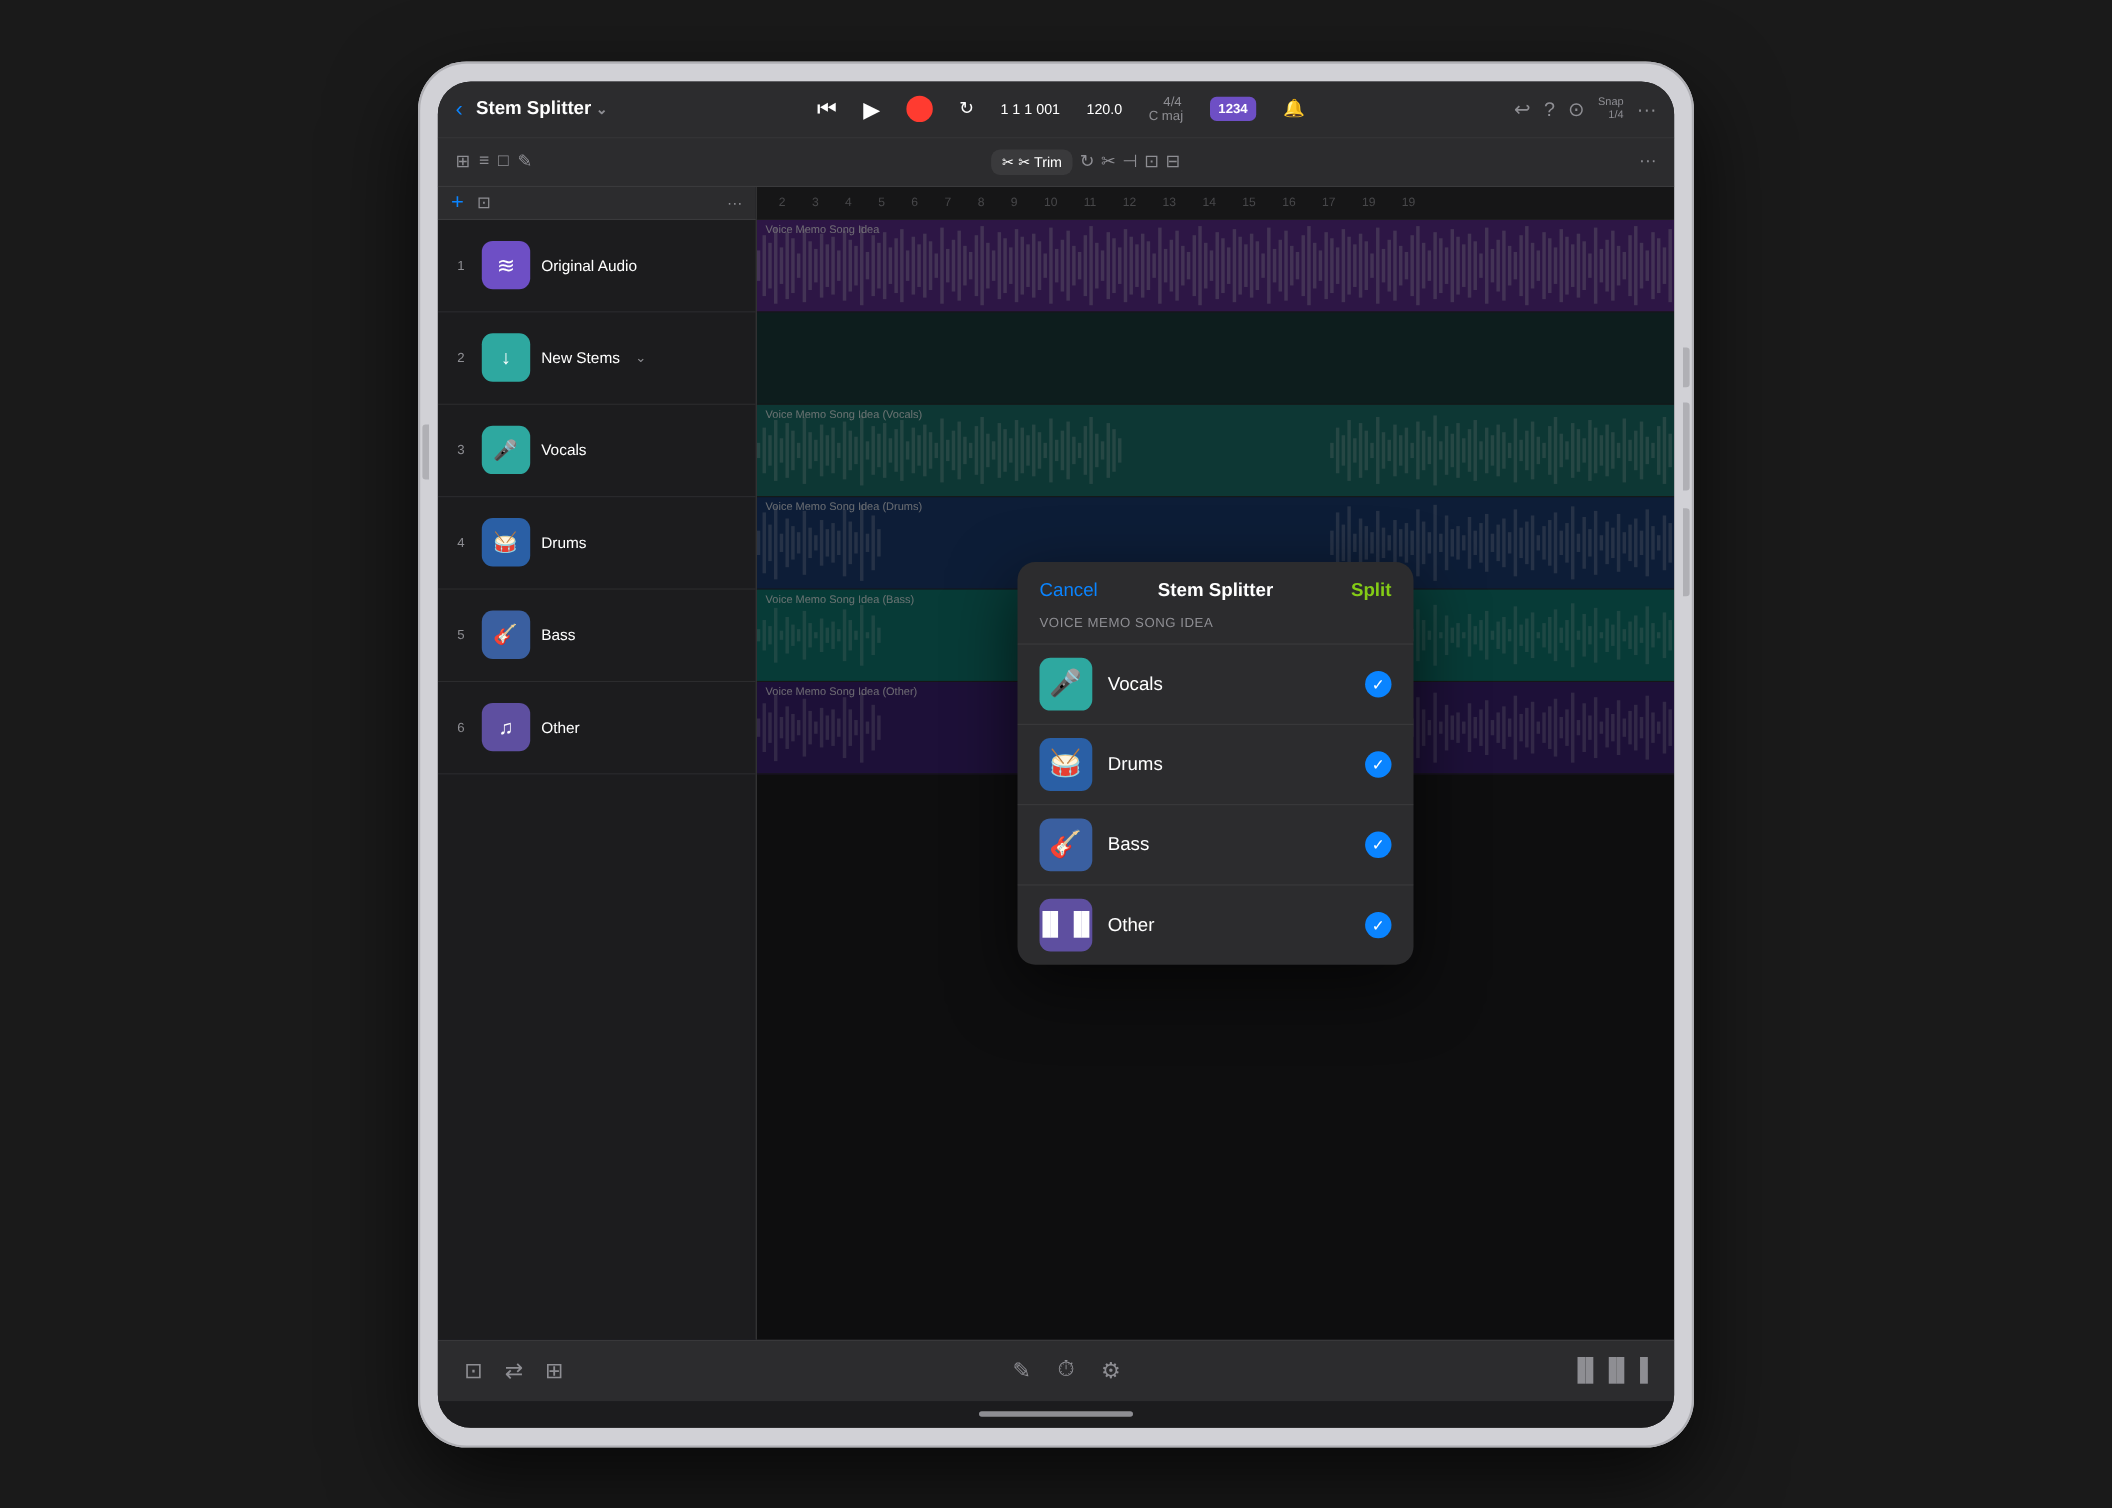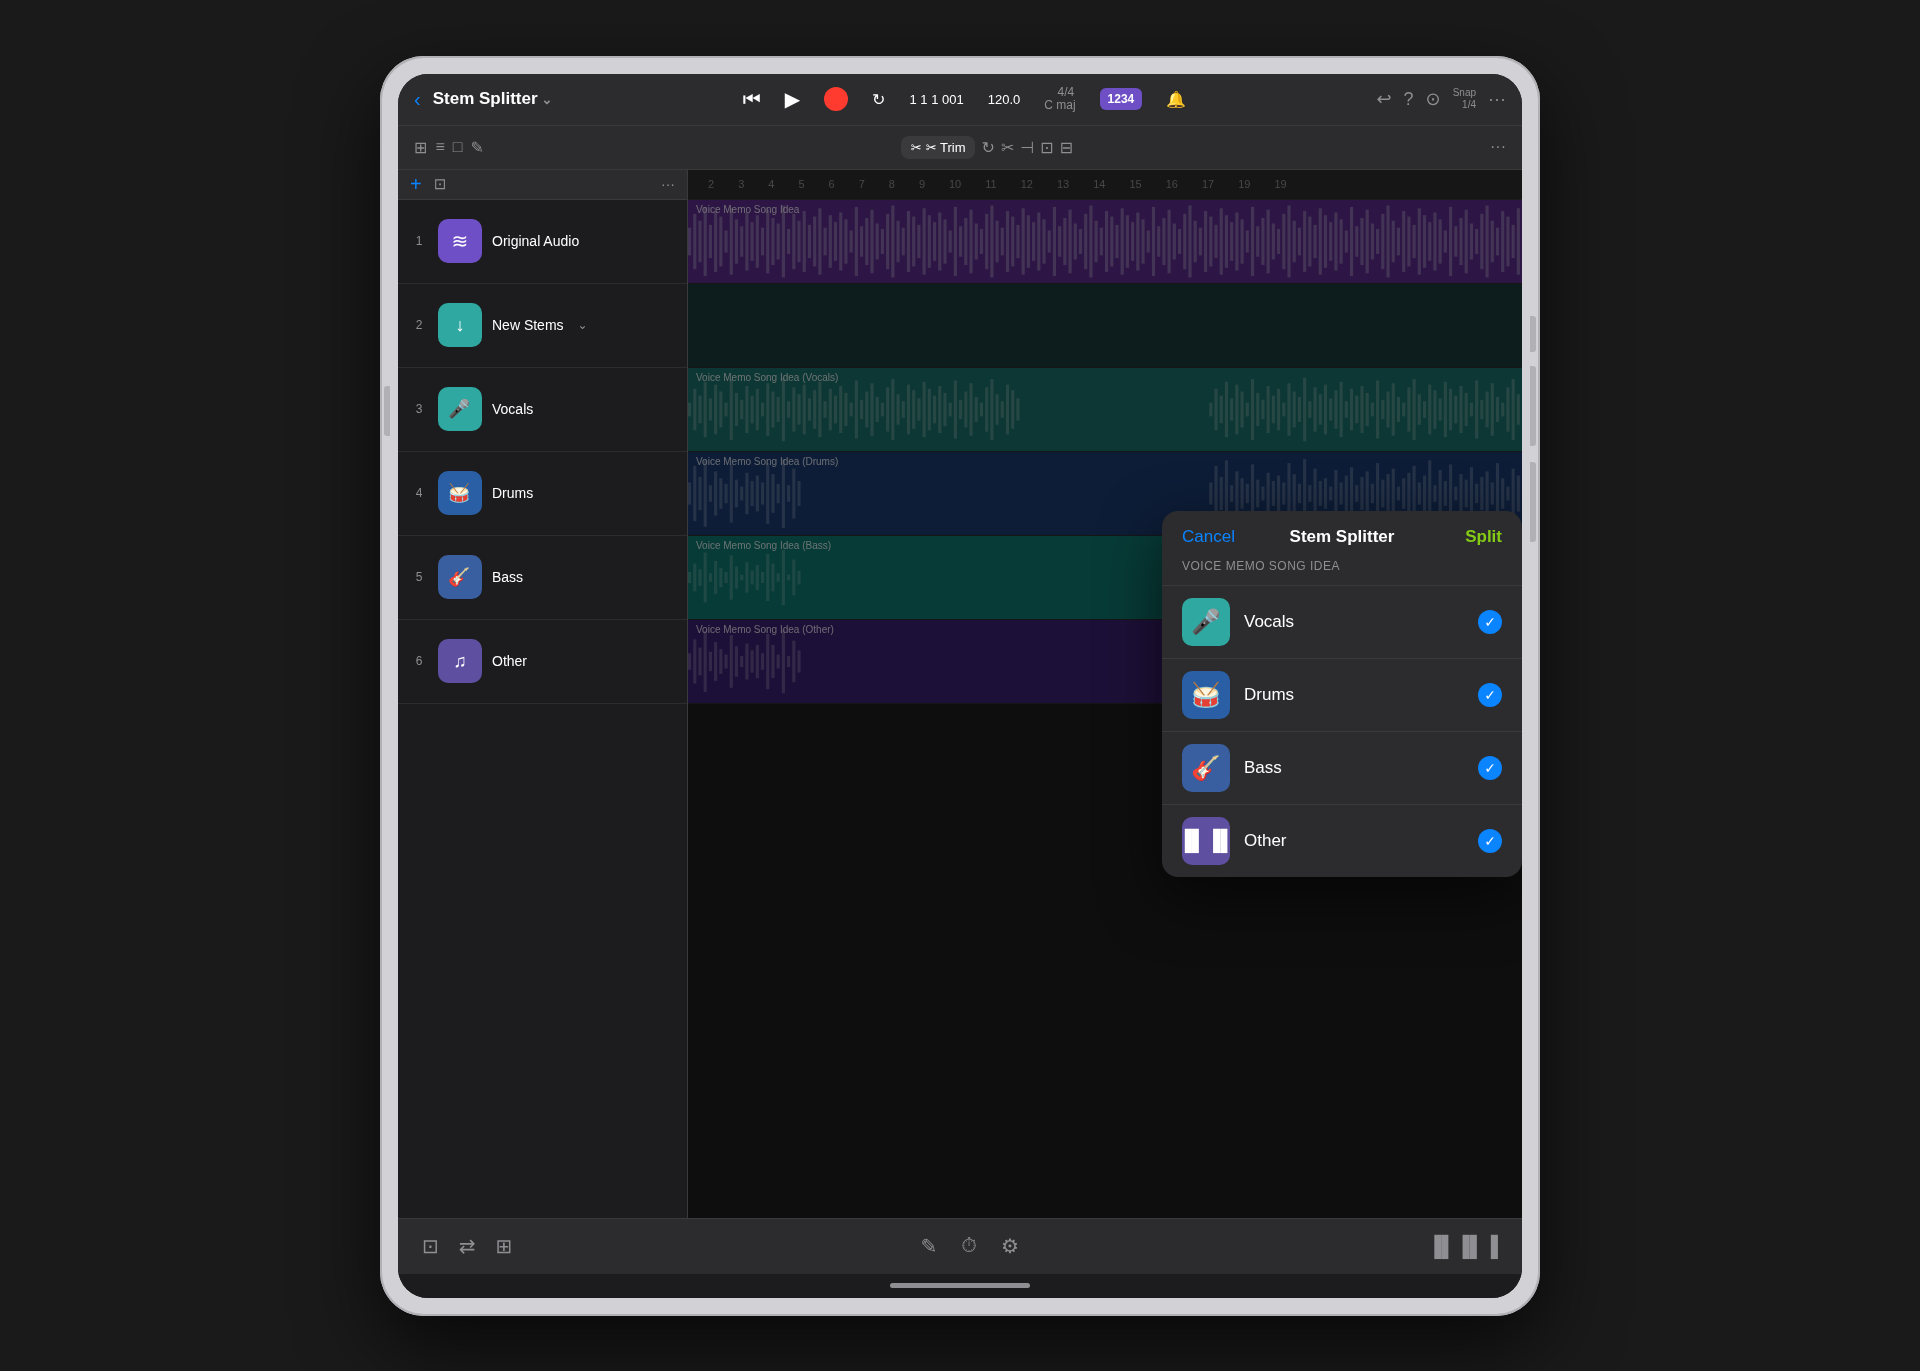--- a/index.html
+++ b/index.html
@@ -294,21 +294,21 @@
       color: rgba(255,255,255,0.8);
       white-space: nowrap;
     }
     
     .modal-overlay {
       position: absolute;
       top: 0; left: 0; right: 0; bottom: 0;
       background: rgba(0,0,0,0.5);
       display: flex;
       align-items: center;
-      justify-content: flex-end;
+      justify-content: center;
       z-index: 100;
     }
     .modal-dialog {
       background: #2c2c2e;
       border-radius: 16px;
       width: 360px;
       overflow: hidden;
       box-shadow: 0 20px 60px rgba(0,0,0,0.6);
     }
     .modal-header {

